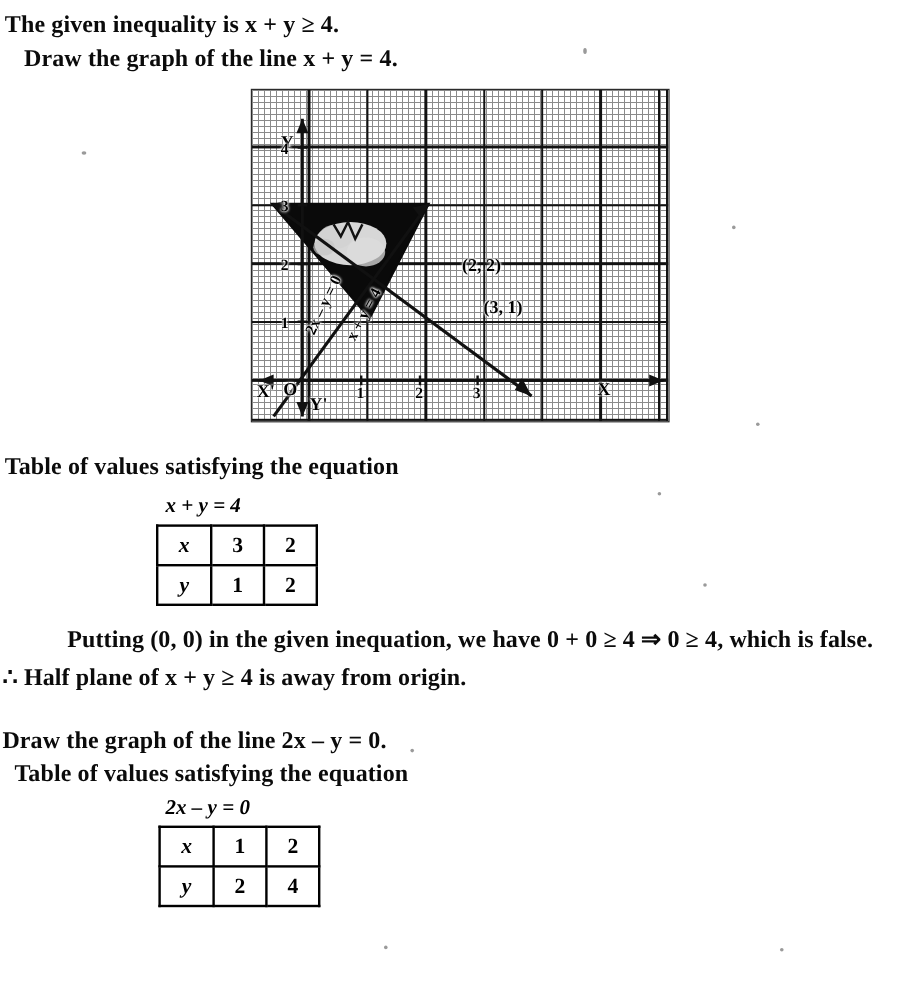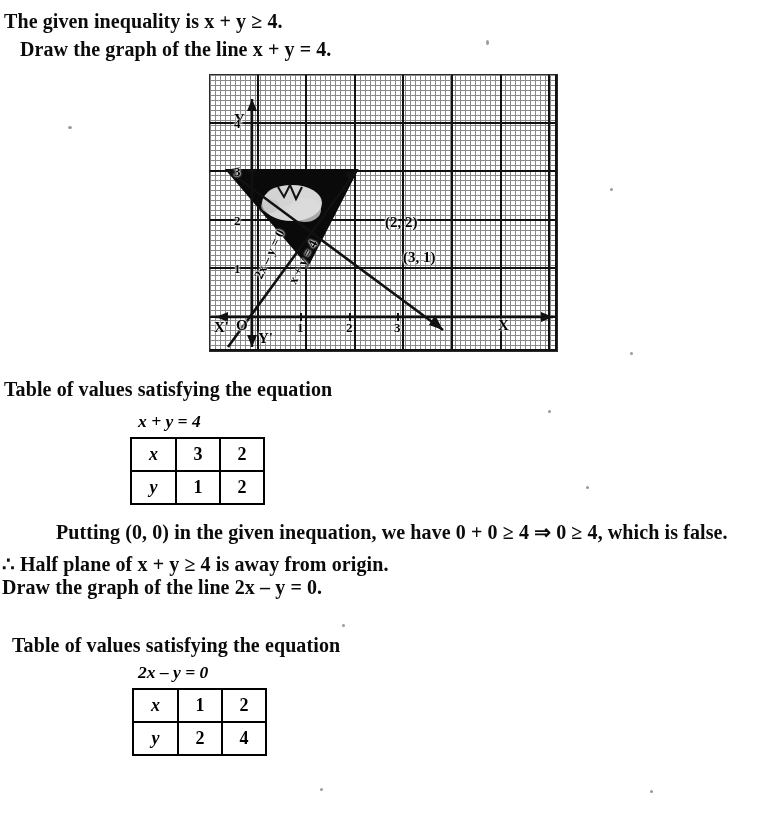--- a/index.html
+++ b/index.html
@@ -170,21 +170,21 @@
     <tr>
       <td class="hdr">y</td>
       <td>1</td>
       <td>2</td>
     </tr>
   </tbody>
     </table>
 
   <div class="line" style="left:10px;top:520px;margin-left:46px;">Putting (0, 0) in the given inequation, we have 0 + 0 ≥ 4 ⇒ 0 ≥ 4, which is false.</div>
   <div class="line" style="left:2px;top:552px;">∴  Half plane of x + y ≥ 4 is away from origin.</div>
-  <div class="line" style="left:2px;top:576px;">Draw the graph of the line 2x – y = 0.</div>
+  <div class="line" style="left:2px;top:606px;">Draw the graph of the line 2x – y = 0.</div>
 
   <div class="line" style="left:12px;top:634px;">Table of values satisfying the equation</div>
   <div class="eqline ital" style="left:138px;top:662px;">2x – y = 0</div>
 
   <table class="vtable" style="left:132px;top:688px;">
     <tbody>
         <tr>
       <td class="hdr">x</td>
       <td>1</td>
       <td>2</td>

